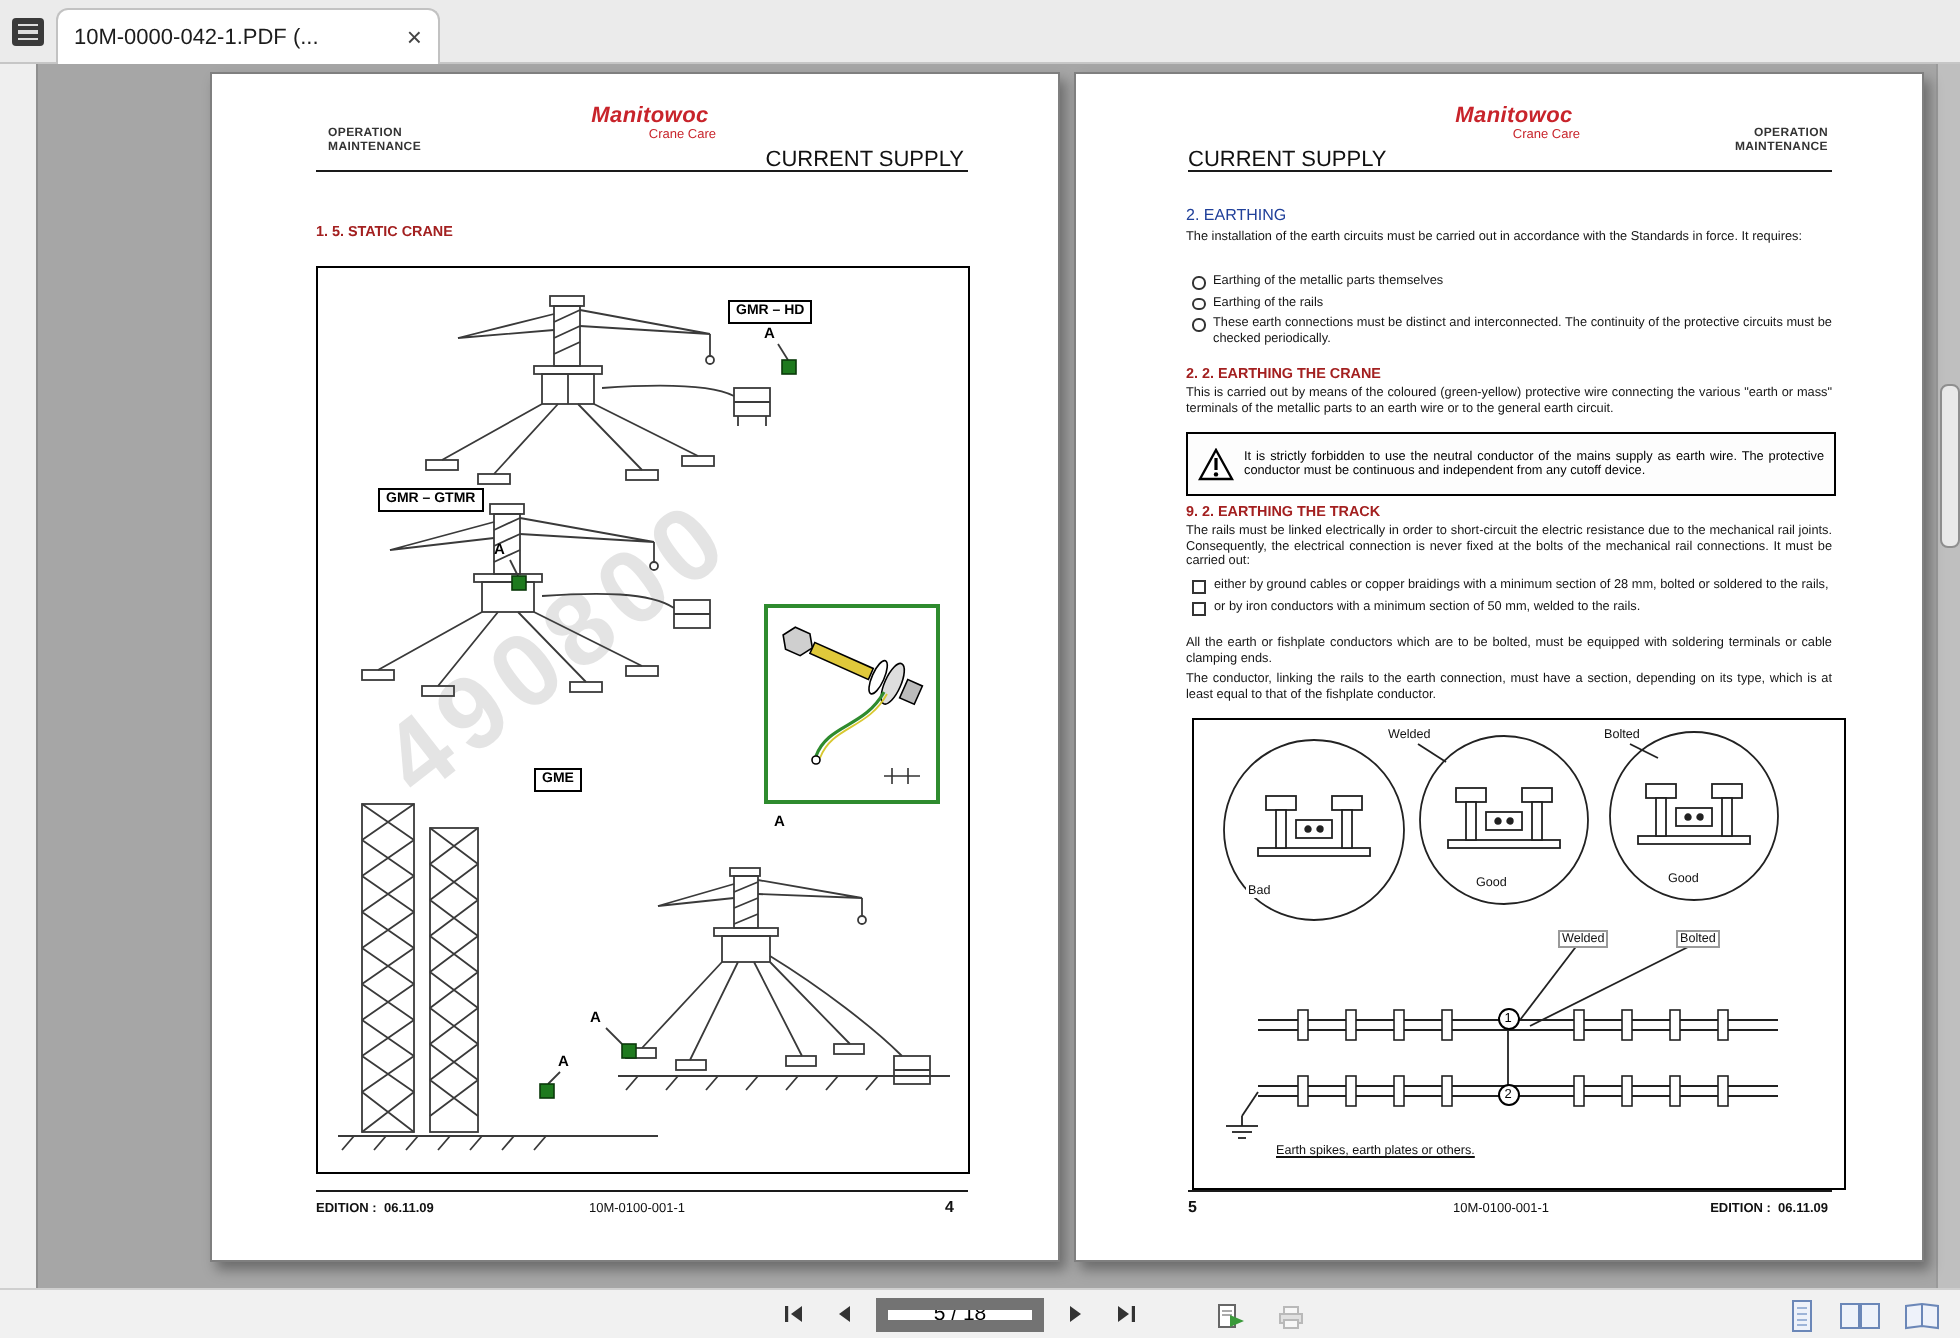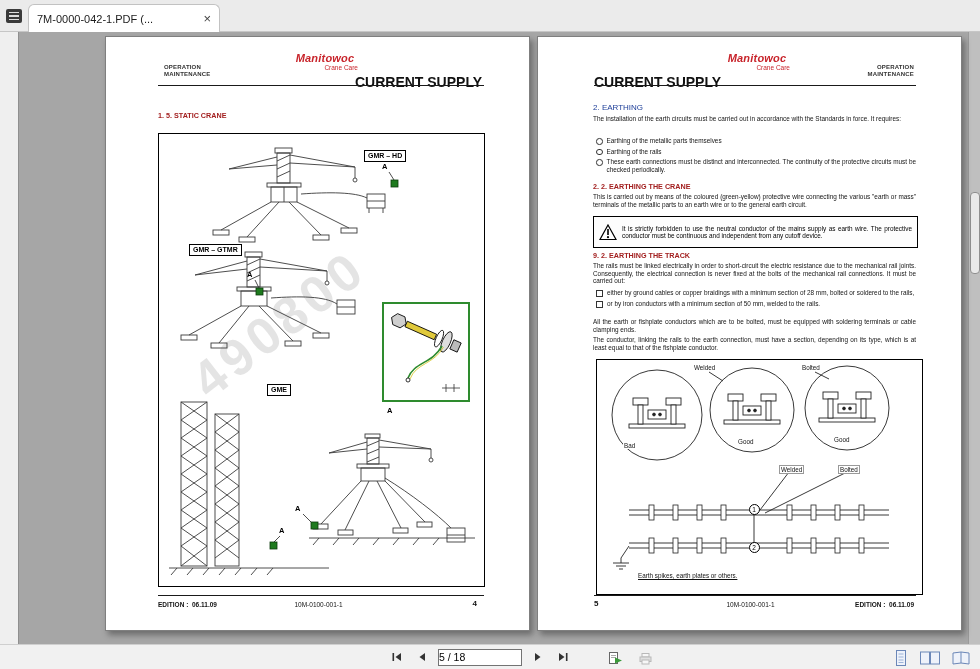--- a/index.html
+++ b/index.html
@@ -24,21 +24,21 @@
   .page{position:absolute;top:4px;width:425px;height:595px;background:#fff;border:1px solid #7f7f7f;
     box-shadow:3px 4px 6px rgba(0,0,0,.35);box-sizing:border-box}
   #left-page{left:105px}
   #right-page{left:537px}
   .abs{position:absolute}
   
   .corner{font-size:6px;line-height:6.8px;color:#333;font-weight:bold;letter-spacing:.2px}
   .logo{width:66px;text-align:center}
   .logo-main{font-size:11px;font-weight:bold;font-style:italic;color:#c8242b;letter-spacing:.2px;line-height:11px}
   .logo-sub{font-size:6.5px;color:#c8242b;text-align:right;line-height:7px}
-  .htitle{font-size:14px;font-weight:bold;color:#111}
+  .htitle{font-size:11px;font-weight:normal;color:#111}
   .rule{position:absolute;height:1px;background:#1a1a1a}
   .red-h{font-size:7.2px;font-weight:bold;color:#a32020}
   .blue-h{font-size:8px;font-weight:normal;color:#20409a}
   .body{font-size:6.4px;line-height:7.7px;color:#151515;text-align:justify}
   .figure{position:absolute;border:1px solid #000;background:#fff}
   .figlabel{position:absolute;border:1px solid #000;background:#fff;font-size:7px;font-weight:bold;padding:0 3px;line-height:10px;white-space:nowrap}
   .amark{position:absolute;font-size:7.5px;font-weight:bold;color:#000}
   .watermark{position:absolute;left:18px;top:160px;font-size:52px;font-weight:bold;color:rgba(90,90,90,.16);
     transform:rotate(-38deg);letter-spacing:5px;pointer-events:none;white-space:nowrap}
   .inset{position:absolute;left:223px;top:168px;width:88px;height:100px;border:2px solid #2e8b2e;background:#fff;box-sizing:border-box}
@@ -52,38 +52,38 @@
   .numcircle{position:absolute;width:11px;height:11px;border:1px solid #000;border-radius:50%;background:#fff;
     font-size:6.5px;display:flex;align-items:center;justify-content:center;box-sizing:border-box}
   .caption-underline{text-decoration:underline}
   .fnote{font-size:6.5px;color:#111;white-space:nowrap}
   .fbold{font-weight:bold}
   .pagenum{font-size:8px;font-weight:bold;color:#111}
   
   .bottombar{position:absolute;left:0;right:0;bottom:0;height:24px;background:#f1f1f1;border-top:1px solid #cfcfcf}
   .nav{position:absolute;left:388px;top:3px;display:flex;align-items:center;gap:7px}
   .tbtn{background:none;border:none;padding:0;width:18px;height:18px;display:flex;align-items:center;justify-content:center;cursor:pointer}
-  .page-input{width:84px;height:17px;border:1px solid #737373;background:#fff;font-size:10.5px;text-align:left;
+  .page-input{width:84px;height:17px;border:6px solid #737373;background:#fff;font-size:10.5px;text-align:center;
     font-family:"Liberation Sans",sans-serif;box-sizing:border-box;padding:0}
   .extra{position:absolute;left:606px;top:4px;display:flex;gap:12px;align-items:center}
   .views{position:absolute;right:8px;top:4px;display:flex;gap:9px;align-items:center}
 </style>
 </head>
 <body>
 
 <div class="app">
 
   <div class="topbar">
     <div class="menu-btn">
         <i></i>
         <i></i>
         <i></i>
       </div>
     <div class="tab">
-      <span class="tab-title">7M-0000-042-1.PDF (...</span>
+      <span class="tab-title">10M-0000-042-1.PDF (...</span>
       <span class="tab-close">×</span>
     </div>
   </div>
 
   <div class="viewer">
     <div class="side-strip"></div>
     <div class="scrollbar">
       <div class="scroll-thumb"></div>
     </div>
 

